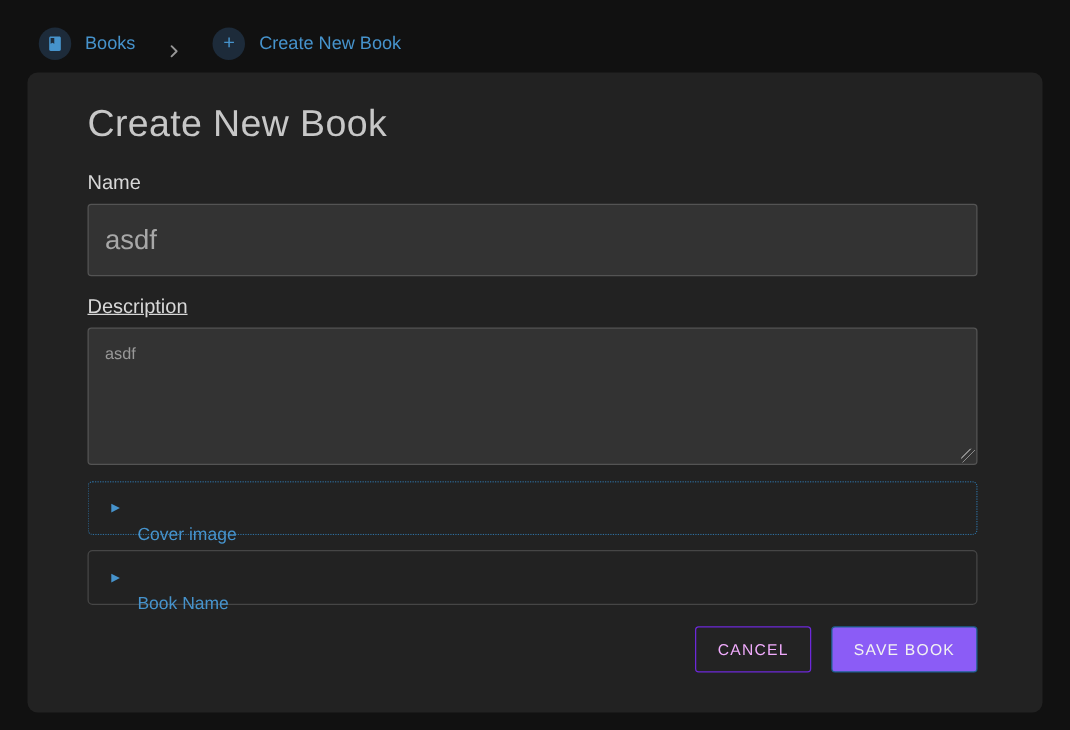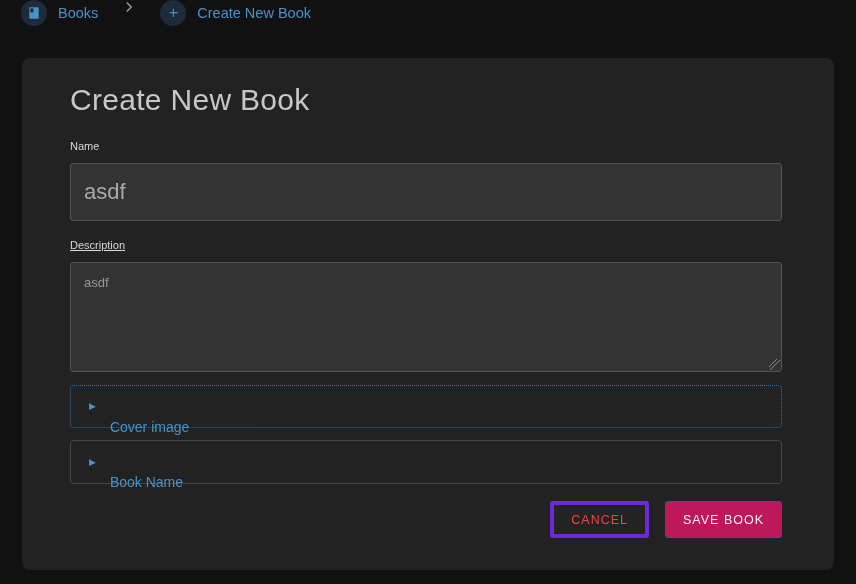--- a/index.html
+++ b/index.html
@@ -7,22 +7,22 @@
   body {
     background: #111111;
     font-family: "Liberation Sans", sans-serif;
     overflow: hidden;
   }
 
   
   .breadcrumb {
     height: 48px;
     display: flex;
-    align-items: flex-start;
-    padding-left: 21px;
+    align-items: flex-end;
+    padding-left: 31px;
     gap: 24px;
   }
   .crumb {
     display: flex;
     align-items: center;
     gap: 11px;
     color: #4693cc;
     font-size: 14.5px;
     text-decoration: none;
     cursor: pointer;
@@ -58,21 +58,21 @@
   h1.page-title {
     font-size: 30px;
     font-weight: 400;
     color: #c7c7c7;
     letter-spacing: 0.3px;
     line-height: 36px;
     margin-bottom: 20px;
   }
   .field-label {
     display: block;
-    font-size: 11px;
+    font-size: 16px;
     color: #d8d8d8;
     line-height: 17px;
   }
   .name-input {
     width: 712px;
     height: 58px;
     margin-top: 8px;
     background: #333333;
     border: 1px solid #545454;
     border-radius: 3px;
@@ -154,26 +154,26 @@
     letter-spacing: 1px;
     border-radius: 3px;
     cursor: pointer;
     height: 37px;
     display: flex;
     align-items: center;
     justify-content: center;
   }
   .btn-cancel {
     background: #232323;
-    border: 4px solid #6d28d9;
-    color: #ef4444;
+    border: 1px solid #6d28d9;
+    color: #f0abfc;
     padding: 0 17px;
   }
   .btn-save {
-    background: #be185d;
+    background: #8b5cf6;
     border: 1px solid #1f6191;
     color: #f2f2f2;
     padding: 0 17px;
   }
 </style>
 </head>
 <body>
 
 <nav class="breadcrumb">
   <a class="crumb">

